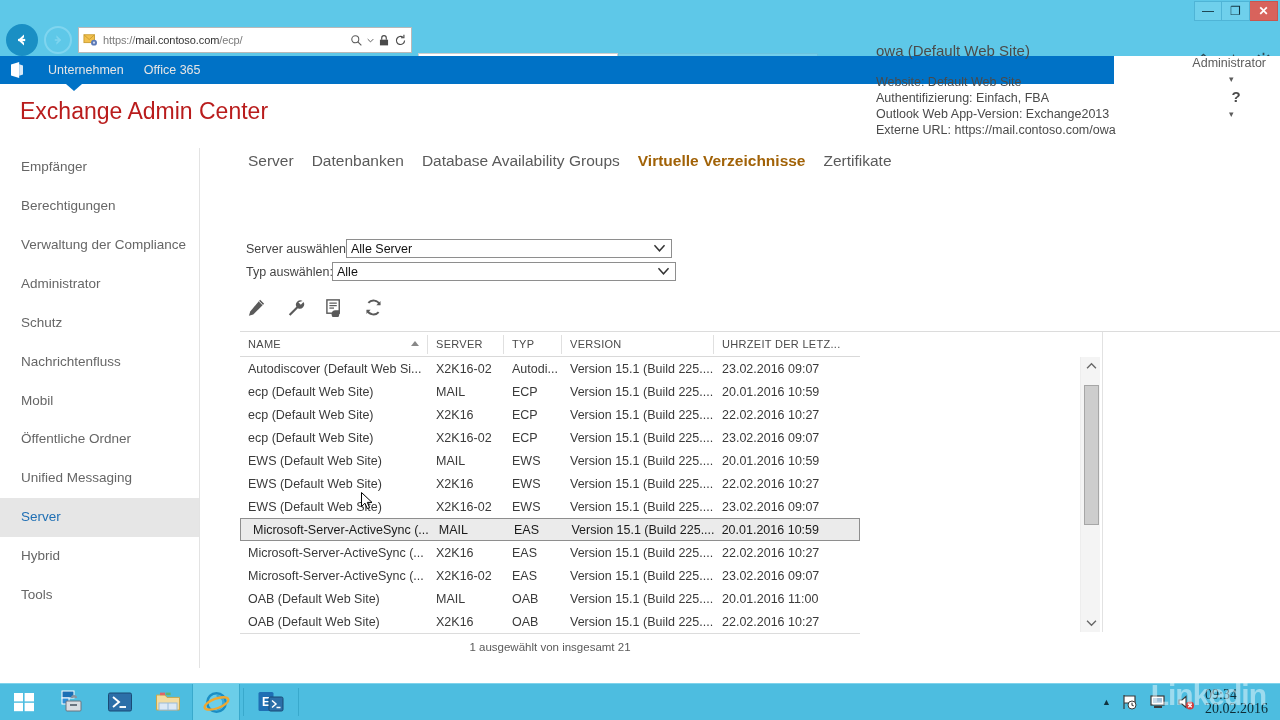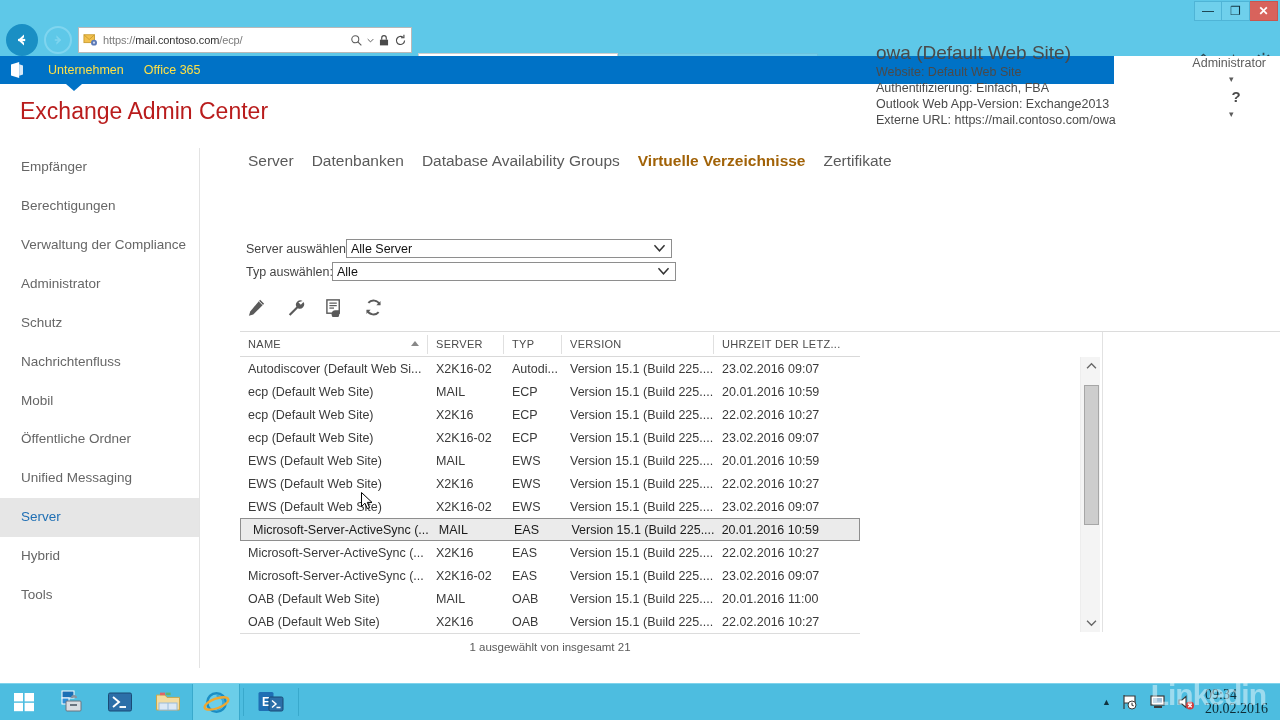--- a/index.html
+++ b/index.html
@@ -69,21 +69,21 @@
     color: #2c4a55;
   }
   .ie-right-icons svg { display: block; }
 
   
   .suitebar {
     position: absolute; top: 56px; left: 0; width: 1280px; height: 28px;
     background: #0072c6; display: flex; align-items: center;
   }
   .suite-logo { margin-left: 8px; width: 18px; height: 18px; flex: 0 0 auto; }
-  .suite-link { color: #fde047; font-size: 12.5px; margin-left: 20px; white-space: nowrap; }
+  .suite-link { color: #e5e5e5; font-size: 12.5px; margin-left: 20px; white-space: nowrap; }
   .suite-link.first { margin-left: 22px; }
   .suite-right { margin-left: auto; display: flex; align-items: center; padding-right: 14px; gap: 4px; }
   .suite-right .admin { color: #e9f2fb; font-size: 12.5px; }
   .caret { font-size: 9px; color: #ffffff; margin-left: 4px; }
   .help-q { color: #ffffff; font-size: 15px; font-weight: bold; margin-left: 14px; }
   .suite-white-gap { position: absolute; top: 56px; right: 0; width: 166px; height: 28px; background: #ffffff; }
   .suite-notch {
     position: absolute; top: 84px; left: 66px; width: 0; height: 0;
     border-left: 8px solid transparent; border-right: 8px solid transparent;
     border-top: 7px solid #0072c6;
@@ -153,21 +153,21 @@
     position: absolute; left: 840px; top: 25px; width: 20px; height: 275px;
     background: #f4f4f4; border-left: 1px solid #ededed;
   }
   .vs-arrow { width: 20px; height: 18px; display: flex; align-items: center; justify-content: center; color: #666; font-size: 10px; }
   .vs-arrow.down { position: absolute; bottom: 0; left: 0; }
   .vs-thumb { position: absolute; left: 3px; top: 28px; width: 15px; height: 140px; background: #cdcdcd; border: 1px solid #a6a6a6; }
 
   .list-divider { position: absolute; left: 862px; top: 0; width: 1px; height: 300px; background: #e2e2e2; }
 
   .details { position: absolute; left: 876px; top: 42px; width: 400px; }
-  .det-title { font-size: 19px; color: #4a4a4a; }
+  .det-title { font-size: 15px; color: #4a4a4a; margin-bottom: 15px; }
   .det-line { font-size: 12.5px; color: #4a4a4a; line-height: 16px; }
 
   .listfoot {
     position: absolute; left: 240px; top: 633px; width: 620px;
     text-align: center; font-size: 11.5px; color: #5a5a5a;
     border-top: 1px solid #dcdcdc; padding-top: 7px;
   }
 
   .cursor { position: absolute; left: 361px; top: 492px; width: 12px; height: 19px; }
 

